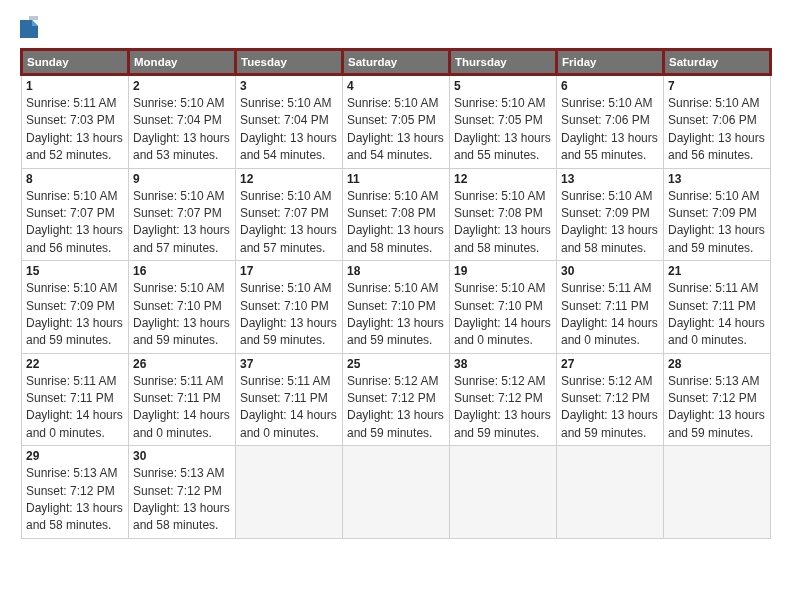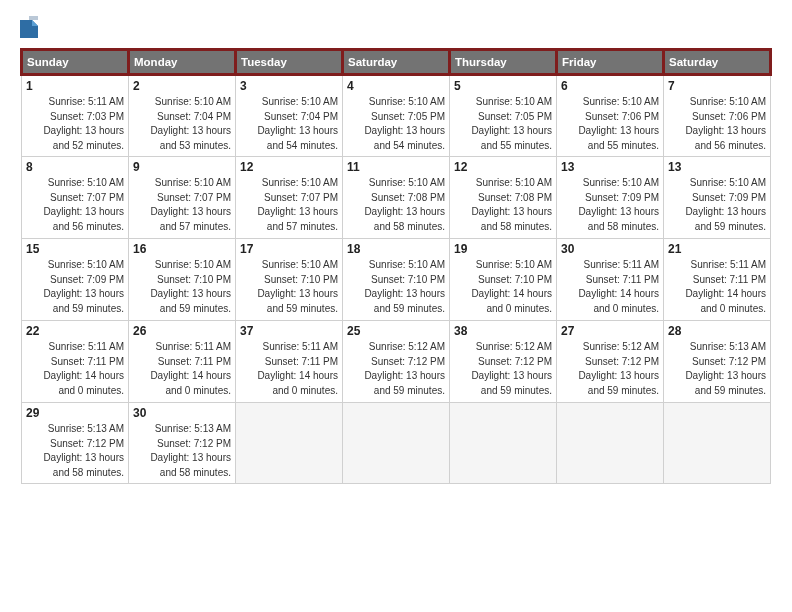--- a/index.html
+++ b/index.html
@@ -85,24 +85,23 @@
       background: #f5f5f5;
     }
     .day-num {
       font-size: 12px;
       font-weight: bold;
       color: #222;
       display: block;
       margin-bottom: 2px;
     }
     .day-info {
-      font-size: 10px;
+      font-size: 12px;
       color: #333;
       line-height: 1.45;
-      text-align: right;
     }
     .last-row td {
       height: 68px;
     }
   </style>
 </head>
 <body>
 
 <div class="page">
   <div class="header">

